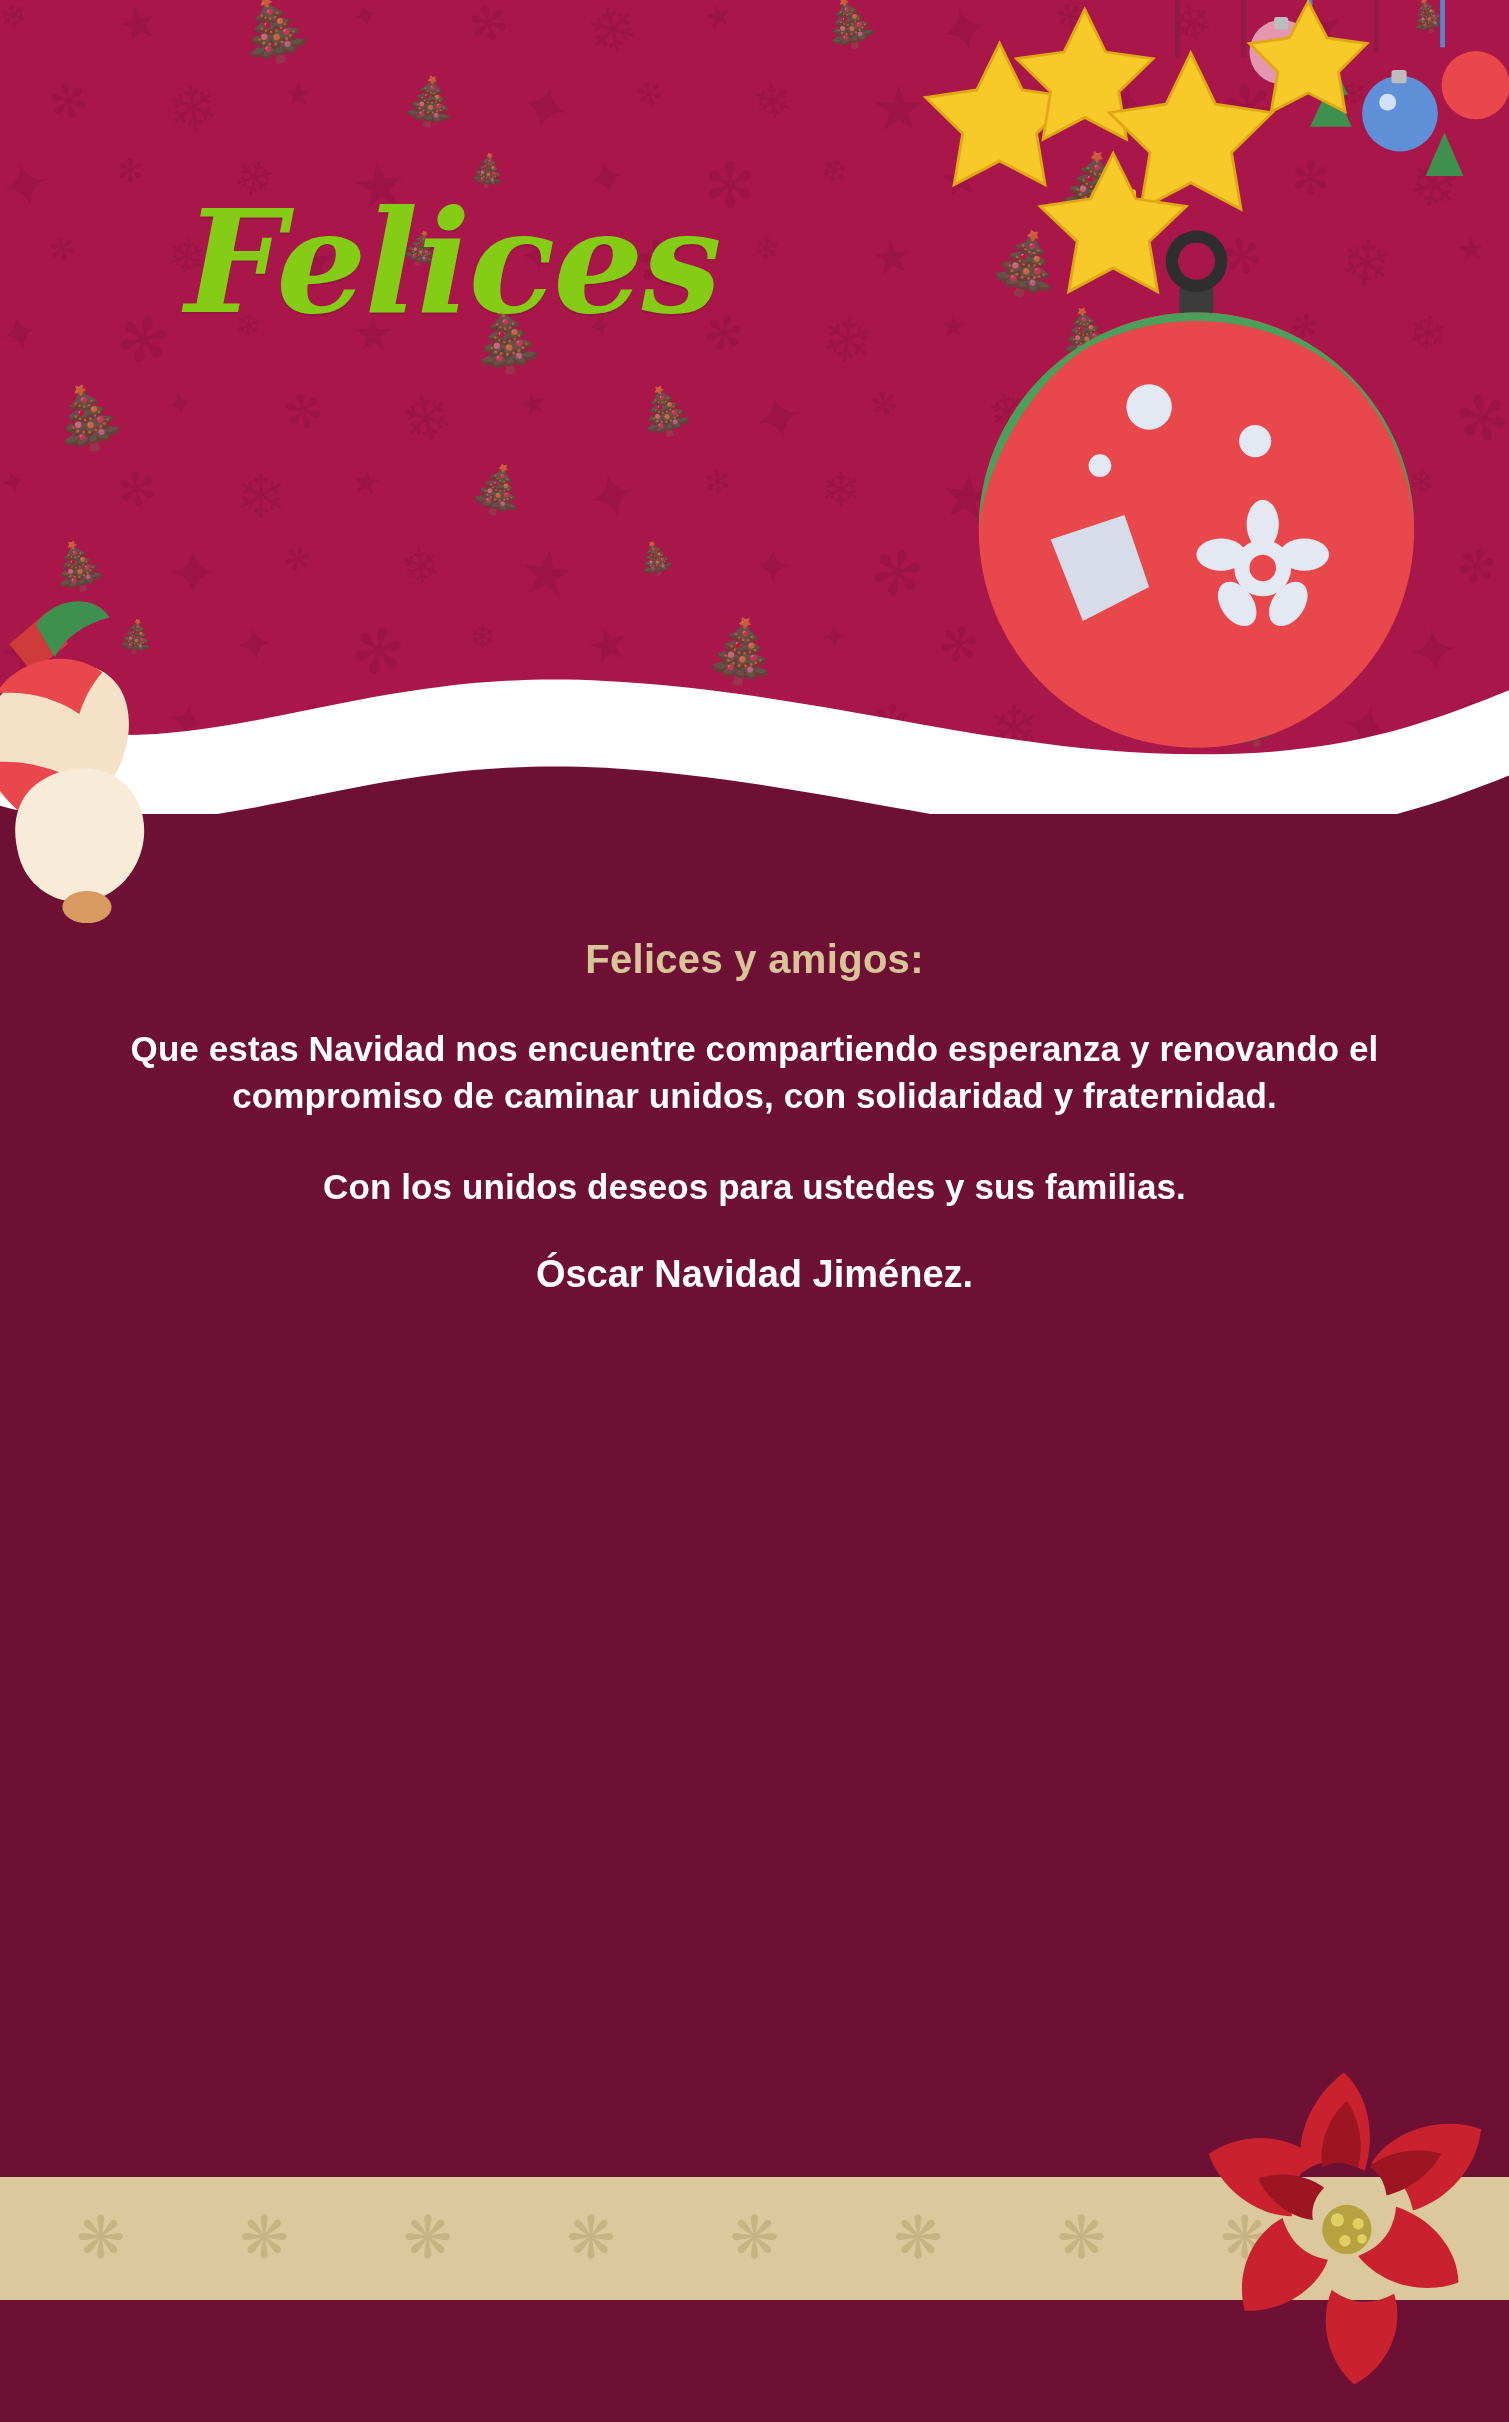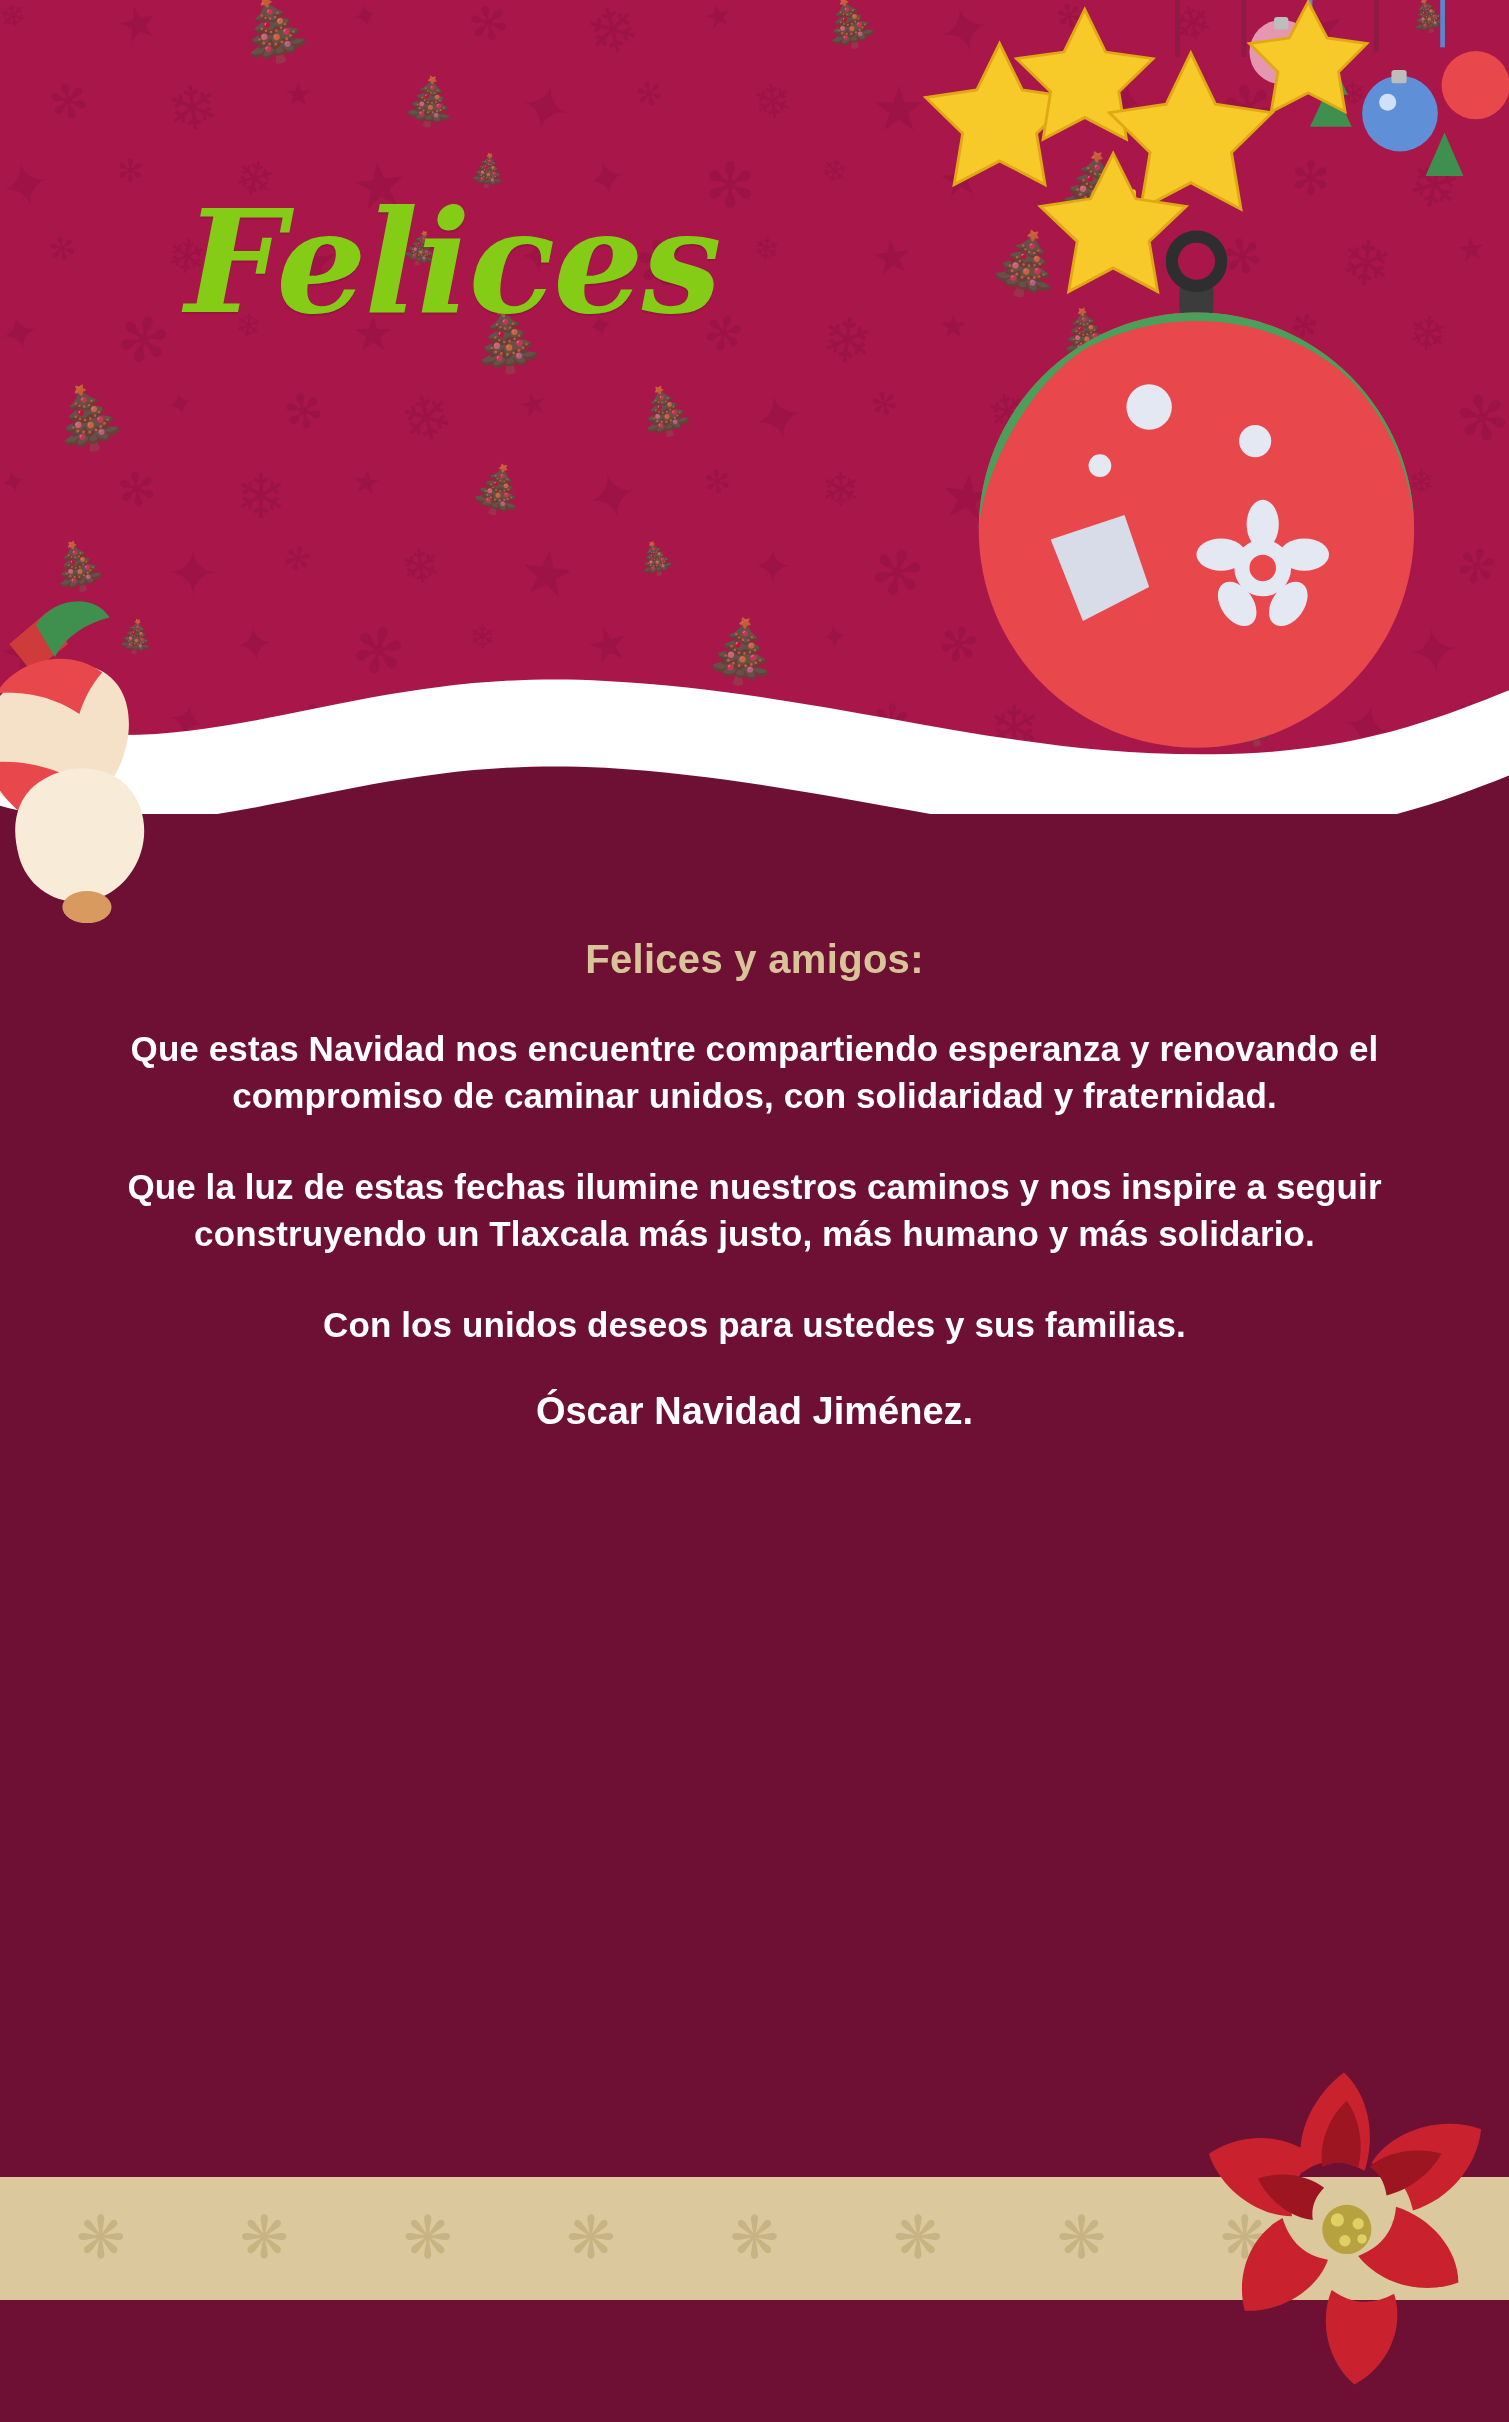--- a/index.html
+++ b/index.html
@@ -413,21 +413,20 @@
     </g>
     <g>
       <path d="M56 210 c40 -32 96 -22 112 22 c14 38 -6 82 -42 96 c-36 14 -76 -6 -86 -44 c-8 -30 -4 -56 16 -74 Z" fill="#f8ecd9"></path>
       <ellipse cx="112" cy="338" rx="26" ry="17" fill="#d89a5e"></ellipse>
     </g>
   </svg>
 
   <div class="body-area">
     <div class="salutation">Felices y amigos:</div>
     <p class="para">Que estas Navidad nos encuentre compartiendo esperanza y renovando el compromiso de caminar unidos, con solidaridad y fraternidad.</p>
-    <p class="para">Que la luz de estas fechas ilumine nuestros caminos y nos inspire a seguir construyendo un Tlaxcala más justo, más humano y más solidario.</p>
     <p class="para tight">Con los unidos deseos para ustedes y sus familias.</p>
     <div class="signature">Óscar Navidad Jiménez.</div>
   </div>
 
   <div class="band">
     <div class="band-flakes" id="band">
         <span>❋</span>
         <span>❋</span>
         <span>❋</span>
         <span>❋</span>

